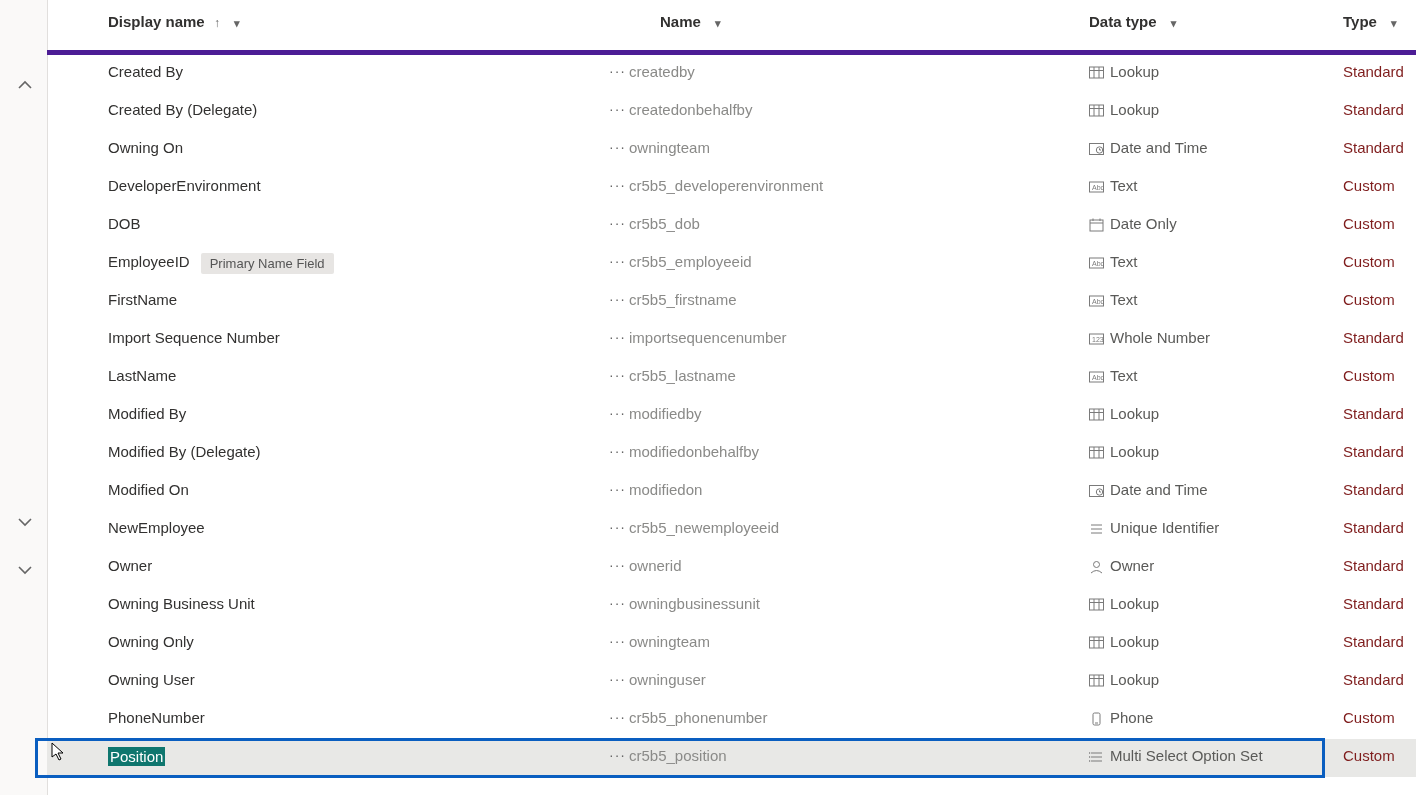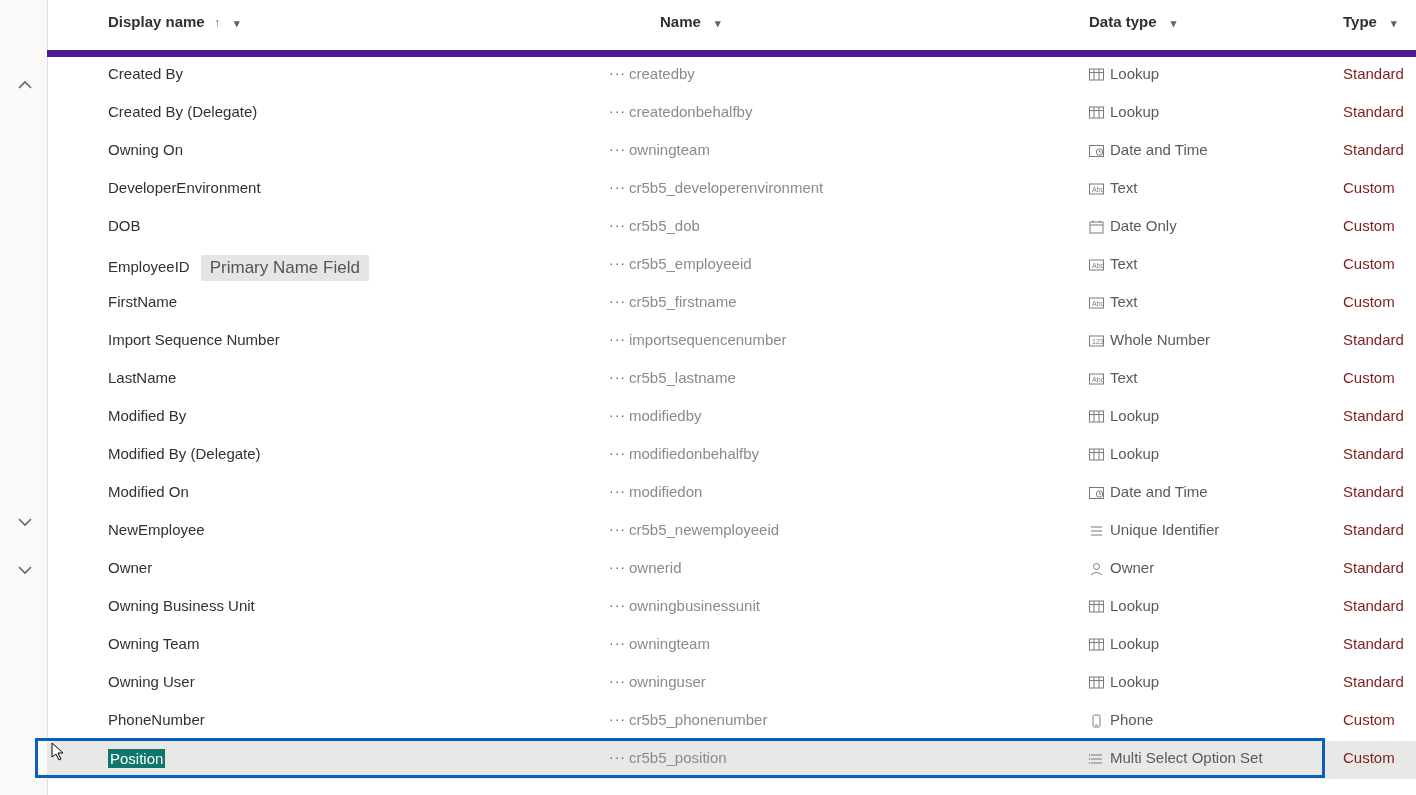--- a/index.html
+++ b/index.html
@@ -2,33 +2,33 @@
 <html><head>
 <meta charset="utf-8">
 <style>
   html,body{margin:0;padding:0;font-family:"Segoe UI",Arial,sans-serif;color:#323130;font-size:15px;background:#fff;}
   .canvas{position:relative;width:1416px;height:795px;overflow:hidden;}
   .left-collapsed{position:absolute;left:0;top:0;width:47px;height:795px;background:#faf9f8;border-right:1px solid #e1dfdd;}
   .left-collapsed .chev{position:absolute;left:17px;color:#666;cursor:pointer;}
   .chev svg{width:16px;height:16px;display:block;}
   .main{position:absolute;left:47px;top:0;right:0;bottom:0;overflow:hidden;}
 
-  .header-row{position:relative;height:50px;border-bottom:7px solid #4c1d95;}
+  .header-row{position:relative;height:50px;border-bottom:5px solid #4c1d95;}
   .th{position:absolute;top:13px;font-weight:600;color:#323130;white-space:nowrap;}
   .th .sort-ind{margin-left:5px;font-size:12px;color:#666;}
   .th .dd{margin-left:10px;color:#666;font-size:11px;display:inline-block;}
   .th-display{left:61px;}
   .th-name{left:613px;}
   .th-datatype{left:1042px;}
   .th-type{left:1296px;text-align:center;}
 
   .row{position:relative;height:38px;}
   .row.sel{background:#e8e8e6;}
   .row .display{position:absolute;left:61px;top:8px;color:#323130;white-space:nowrap;}
-  .row .badge{display:inline-block;margin-left:11px;background:#e7e5e3;color:#555;font-size:17px;padding:3px 9px;border-radius:2px;vertical-align:middle;}
+  .row .badge{display:inline-block;margin-left:11px;background:#e7e5e3;color:#555;font-size:13px;padding:3px 9px;border-radius:2px;vertical-align:middle;}
   .row .more{position:absolute;left:562px;top:8px;color:#666;letter-spacing:1px;font-size:14px;cursor:pointer;}
   .row .name{position:absolute;left:582px;top:8px;color:#8a8a88;white-space:nowrap;}
   .row .dtype{position:absolute;left:1042px;top:8px;color:#5a5a58;white-space:nowrap;}
   .row .dtype .ico{display:inline-block;width:15px;margin-right:6px;color:#7a7a7a;vertical-align:middle;}
   .row .dtype .ico svg{width:15px;height:14px;display:block;}
   .row .type{position:absolute;left:1296px;top:8px;color:#7f1d1d;white-space:nowrap;}
 
   .highlight-box{position:absolute;left:35px;top:738px;width:1290px;height:40px;border:3px solid #0a5ec0;box-sizing:border-box;pointer-events:none;}
   .sel-text{display:inline-block;background:#0f766e;color:#fff;padding:1px 2px;}
   .cursor-ptr{position:absolute;left:51px;top:742px;pointer-events:none;}
@@ -239,21 +239,21 @@
           <div class="name">owningbusinessunit</div>
           <div class="dtype"><span class="ico"><svg viewBox="0 0 15 14">
                 <rect x="0.5" y="1" width="14" height="11" fill="none" stroke="#7a7a7a"></rect>
                 <line x1="0.5" y1="4.5" x2="14.5" y2="4.5" stroke="#7a7a7a"></line>
                 <line x1="5" y1="1" x2="5" y2="12" stroke="#7a7a7a"></line>
                 <line x1="10" y1="1" x2="10" y2="12" stroke="#7a7a7a"></line>
               </svg></span><span>Lookup</span></div>
           <div class="type">Standard</div>
         </div>
         <div class="row">
-          <div class="display">Owning Team</div>
+          <div class="display">Owning Only</div>
           <div class="more">···</div>
           <div class="name">owningteam</div>
           <div class="dtype"><span class="ico"><svg viewBox="0 0 15 14">
                 <rect x="0.5" y="1" width="14" height="11" fill="none" stroke="#7a7a7a"></rect>
                 <line x1="0.5" y1="4.5" x2="14.5" y2="4.5" stroke="#7a7a7a"></line>
                 <line x1="5" y1="1" x2="5" y2="12" stroke="#7a7a7a"></line>
                 <line x1="10" y1="1" x2="10" y2="12" stroke="#7a7a7a"></line>
               </svg></span><span>Lookup</span></div>
           <div class="type">Standard</div>
         </div>

